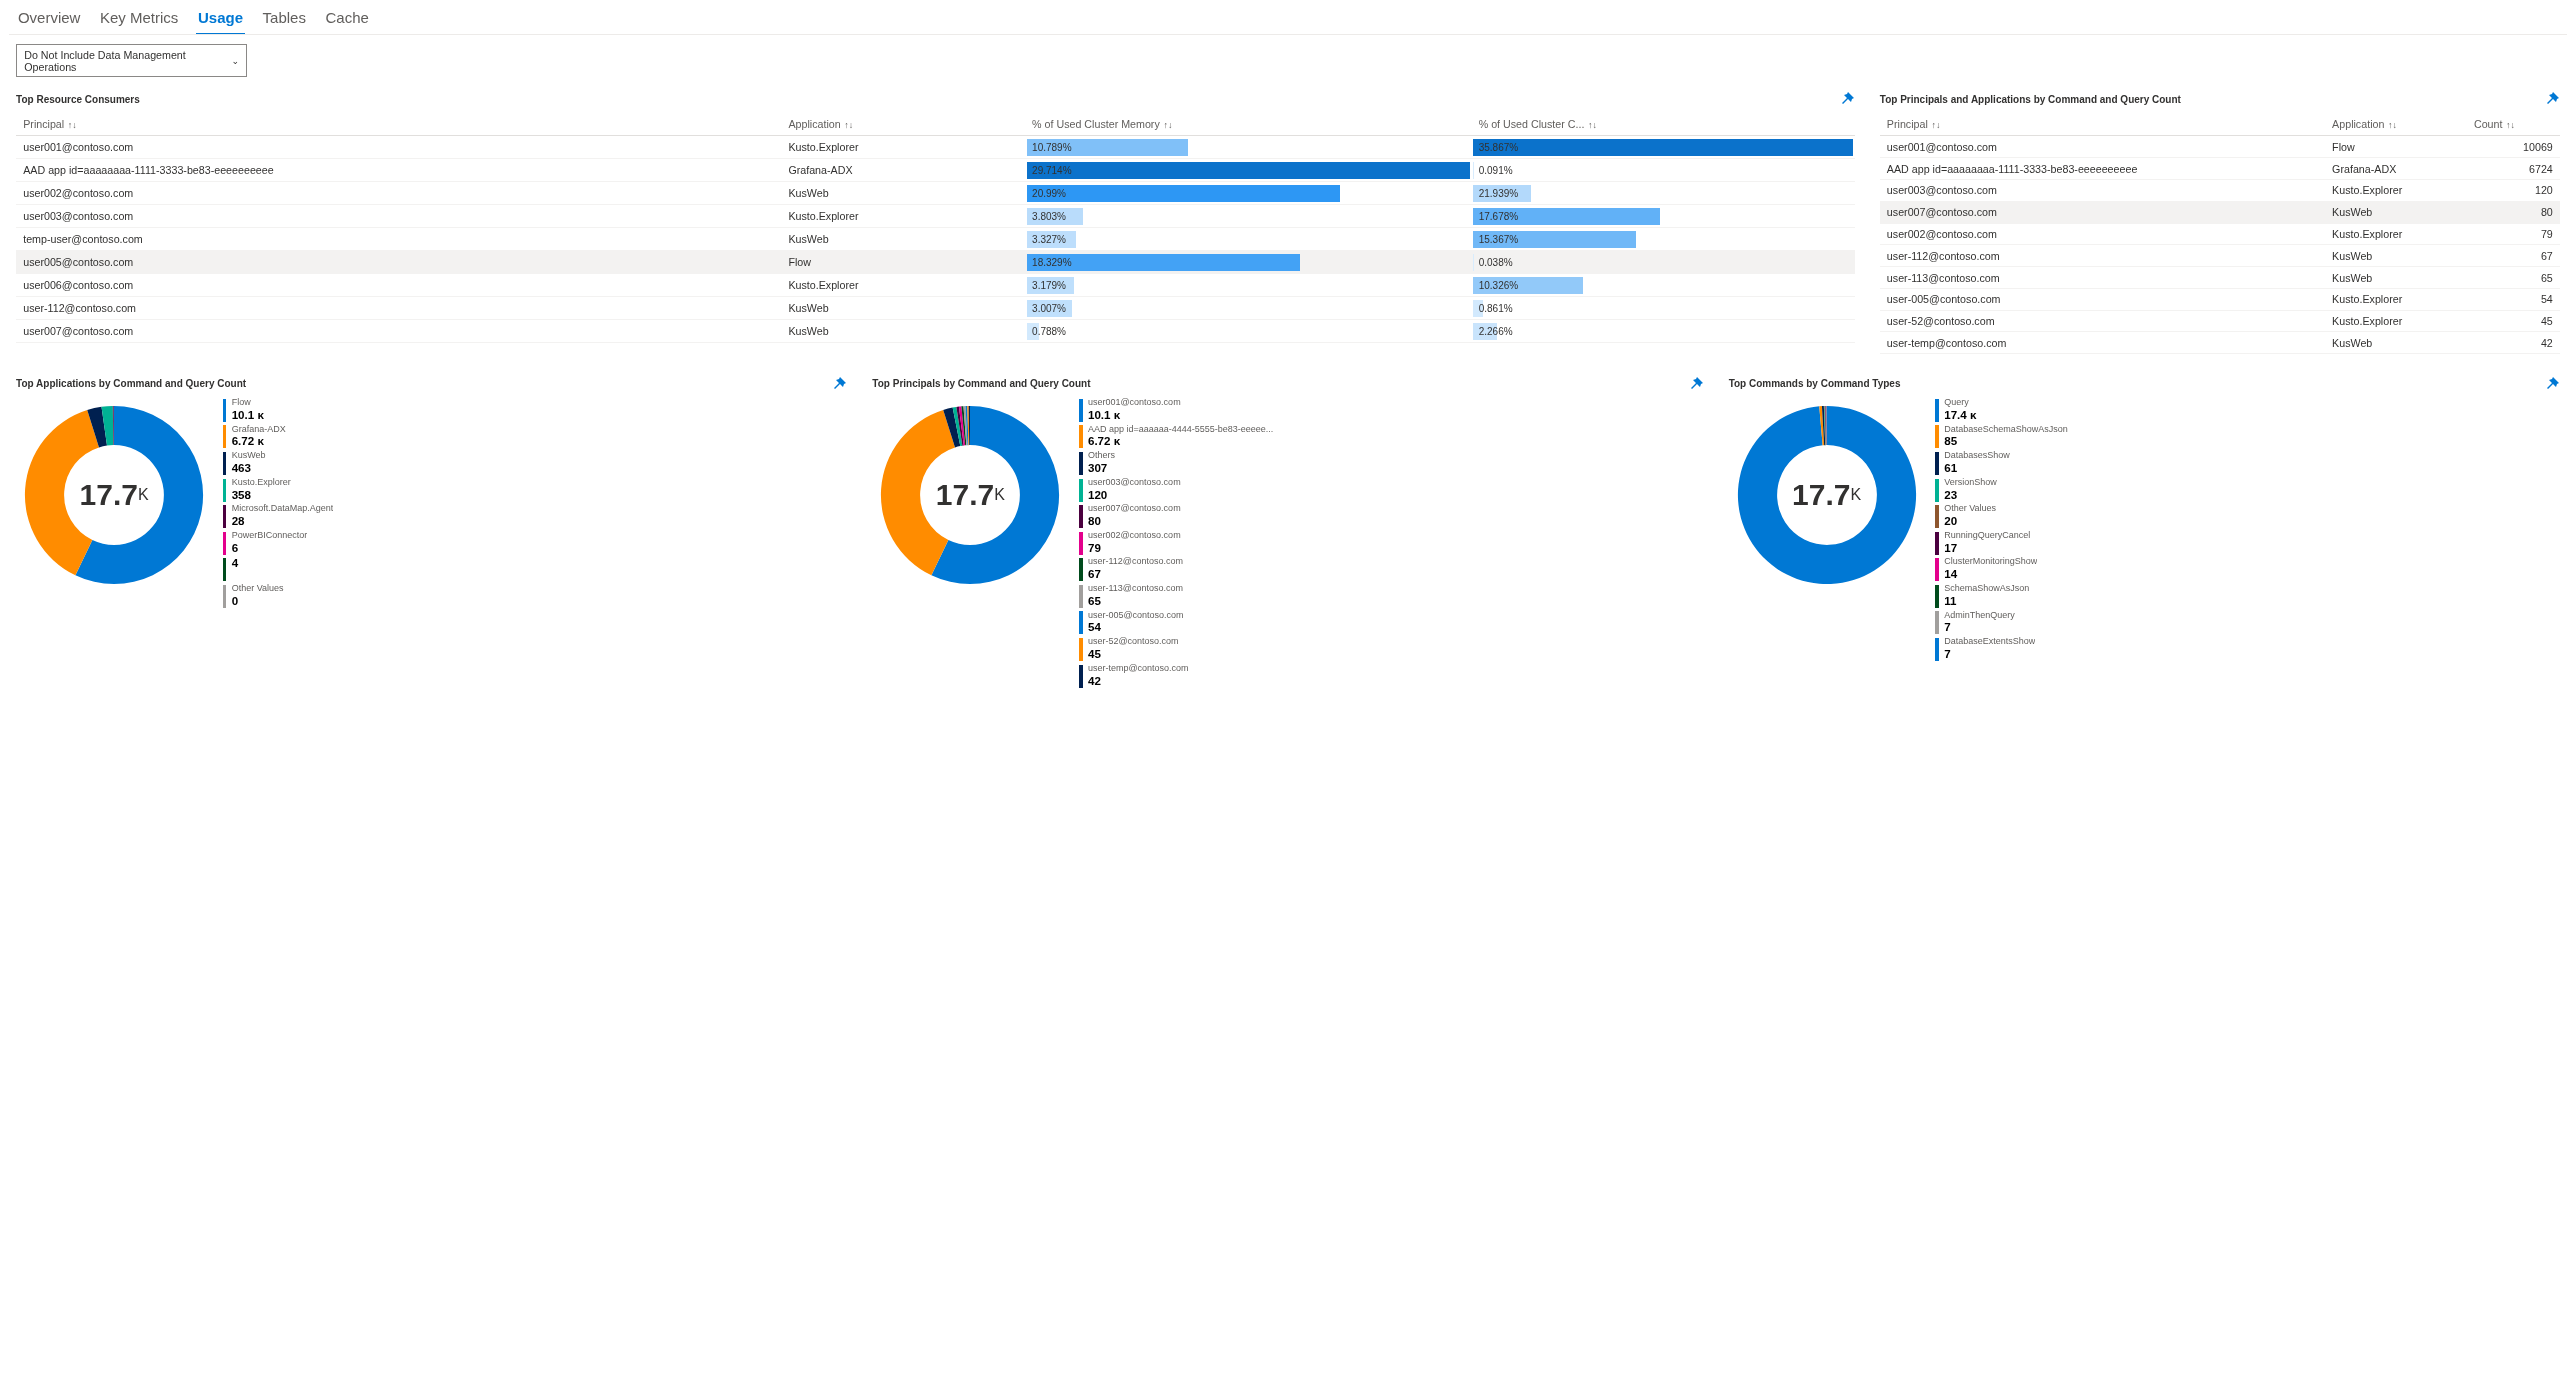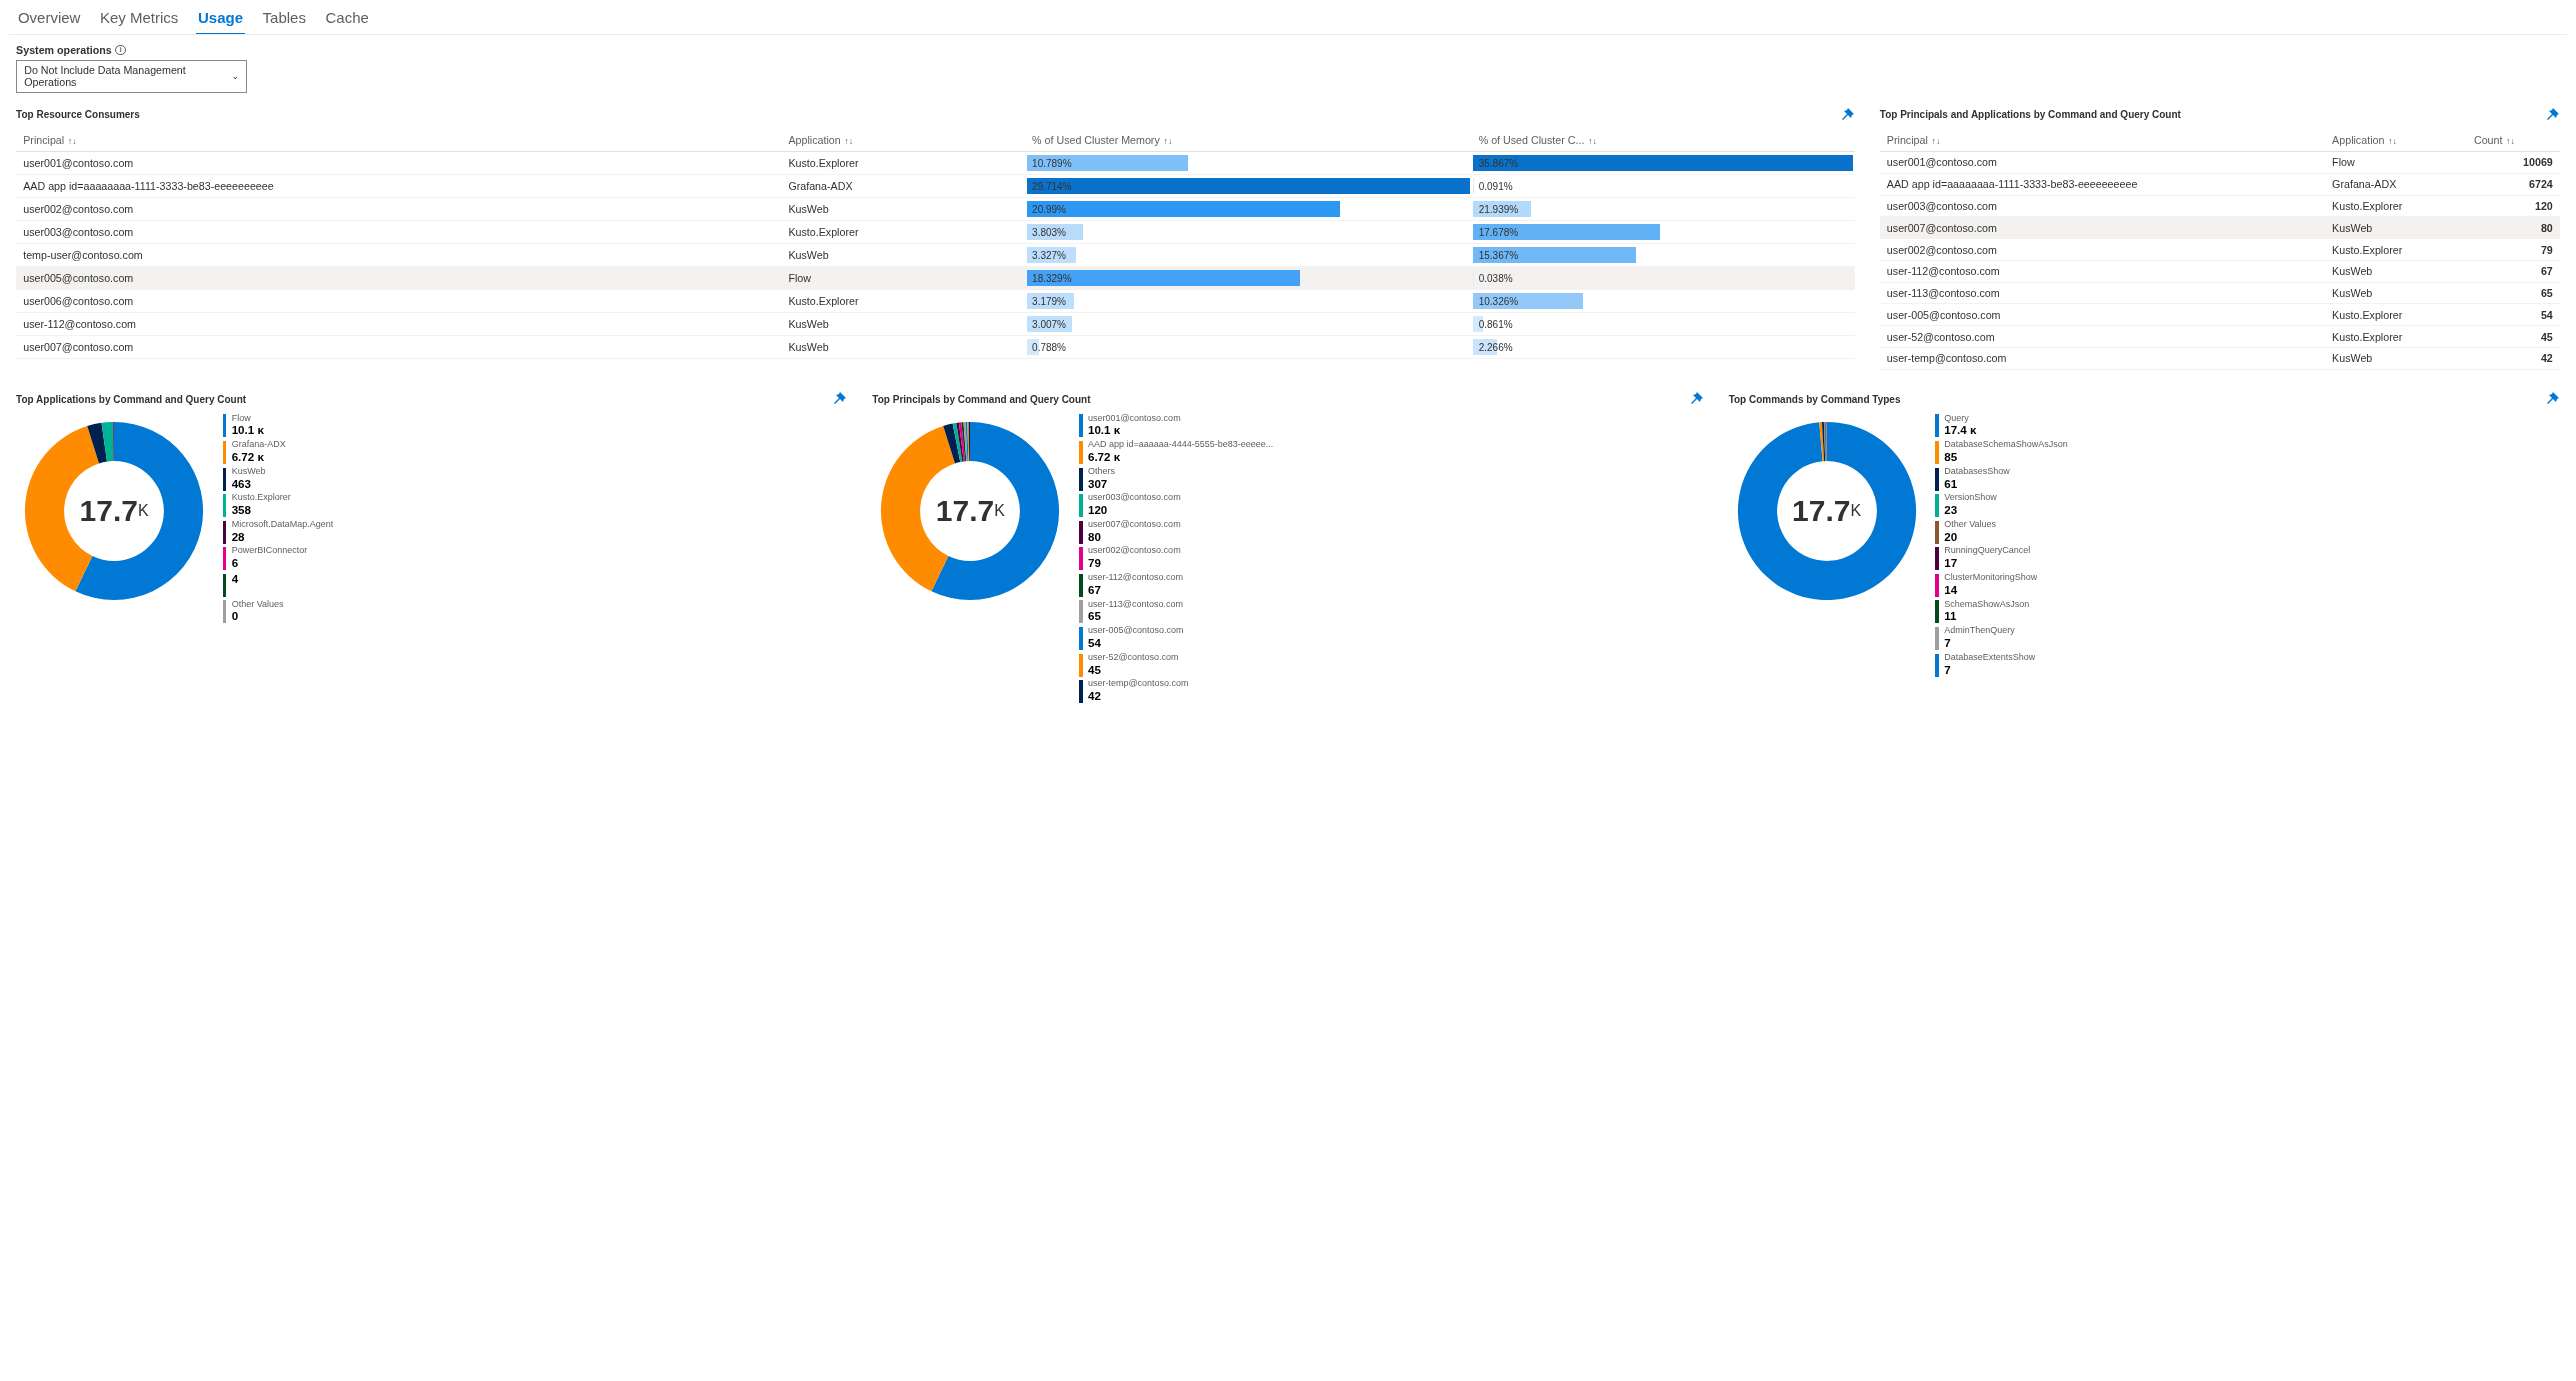--- a/index.html
+++ b/index.html
@@ -34,38 +34,34 @@
 .donut-wrap { flex:0 0 auto; position:relative; width:196px; height:196px; }
 .donut-center { position:absolute; inset:0; display:flex; align-items:center; justify-content:center; font-size:30px; font-weight:600; }
 .donut-center .sub { font-size:16px; font-weight:400; }
 .legend { flex:1; display:flex; flex-direction:column; gap:1.8px; font-size:9.8px; min-width:0; }
 .legend-item { display:flex; align-items:flex-start; gap:5.3px; }
 .legend-swatch { width:3.6px; height:23px; flex-shrink:0; margin-top:1.8px; }
 .legend-text { display:flex; flex-direction:column; line-height:1.2; min-width:0; }
 .legend-label { color:#605e5c; font-size:9px; white-space:nowrap; overflow:hidden; text-overflow:ellipsis; max-width:196px; }
 .legend-value { font-size:11.6px; font-weight:600; color:#000; }
 .th-right { text-align:left; }
-.td-right { text-align:right;font-weight:bold; }
+.td-right { text-align:right; }
 </style>
 </head>
 <body>
 
 <div class="tabs">
   <div class="tab">Overview</div>
   <div class="tab">Key Metrics</div>
   <div class="tab active">Usage</div>
   <div class="tab">Tables</div>
   <div class="tab">Cache</div>
 </div>
 
 <div class="filter-row">
-  <div class="filter-label">
-    <span>System operations</span>
-    <span class="info-icon">i</span>
-  </div>
   <div class="dropdown">
     <span>Do Not Include Data Management Operations</span>
     <span class="chev">⌄</span>
   </div>
 </div>
 
 <div class="grid-top">
   <div class="panel">
     <div class="panel-header">
       <div class="panel-title">Top Resource Consumers</div>

